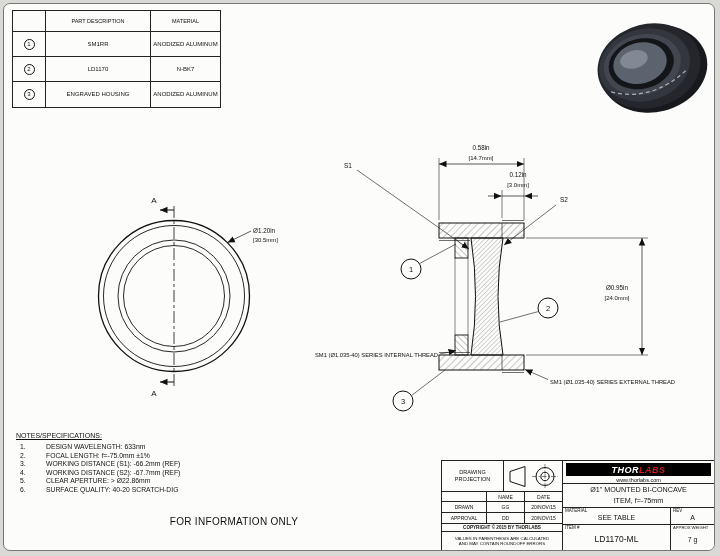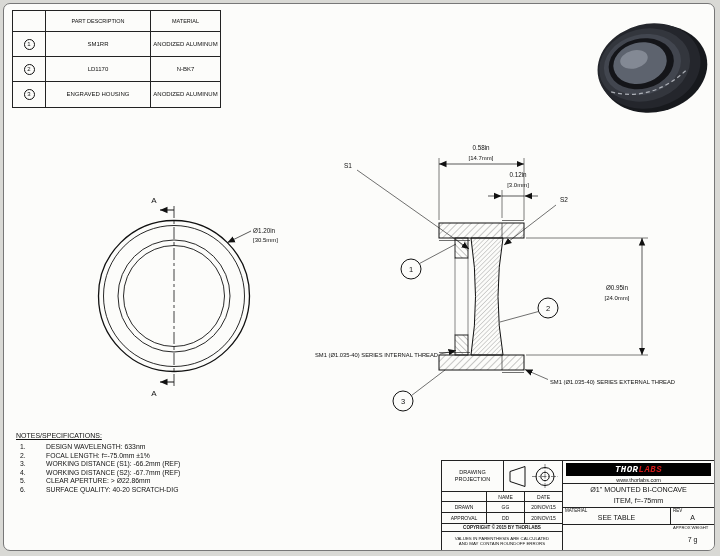--- a/index.html
+++ b/index.html
@@ -59,21 +59,21 @@
   .tb-cell{
     position:absolute;box-sizing:border-box;font-size:6px;
     display:flex;align-items:center;justify-content:center;text-align:center;
   }
   .bb{border-bottom:1px solid #222;} .br{border-right:1px solid #222;}
   .tb-lbl{position:absolute;top:1px;left:2px;font-size:4.5px;line-height:4.5px;text-align:left;}
   .tb-val{margin-top:3px;}
   .logo-box{
     position:absolute;left:3px;right:3px;top:2px;height:13px;background:#000;
     display:flex;align-items:center;justify-content:center;
-    font-style:italic;font-weight:bold;font-size:9px;letter-spacing:.5px;font-family:Liberation Mono, monospace;
+    font-style:italic;font-weight:bold;font-size:9px;letter-spacing:.5px;
   }
   .logo-thor{color:#fff;} .logo-labs{color:#d01818;}
   .website{position:absolute;left:0;right:0;top:16px;font-size:5.5px;text-align:center;}
   .tb-title{font-size:7.2px;line-height:10.5px;}
   .copyright-cell{font-size:4.6px;font-weight:bold;}
   .footnote-cell{font-size:4.4px;line-height:5.4px;}
 </style>
 </head>
 <body>
 
@@ -245,20 +245,21 @@
         <span class="note-num">5.</span>
         <span class="note-text">CLEAR APERTURE: &gt; Ø22.86mm</span>
       </div>
     <div class="note-row">
         <span class="note-num">6.</span>
         <span class="note-text">SURFACE QUALITY: 40-20 SCRATCH-DIG</span>
       </div>
   </div>
 
   <div class="disclaimer">
+    <div>FOR INFORMATION ONLY</div>
   </div>
 
   
   <div class="title-block">
 
     <div class="tb-cell br bb" style="left:0;top:0;width:62px;height:31px;font-size:5.5px;line-height:7px;">
       <div>
         <div>DRAWING</div>
         <div>PROJECTION</div>
       </div>
@@ -310,19 +311,23 @@
 
     <div class="tb-cell br bb" style="left:121px;top:47px;width:108px;height:17px;font-size:7px;">
       <span class="tb-lbl">MATERIAL</span>
       <span class="tb-val">SEE TABLE</span>
     </div>
     <div class="tb-cell bb" style="left:229px;top:47px;width:43px;height:17px;font-size:7px;">
       <span class="tb-lbl">REV</span>
       <span class="tb-val">A</span>
     </div>
 
+    <div class="tb-cell br" style="left:121px;top:64px;width:108px;height:25px;font-size:8.5px;">
+      <span class="tb-lbl">ITEM #</span>
+      <span class="tb-val">LD1170-ML</span>
+    </div>
     <div class="tb-cell" style="left:229px;top:64px;width:43px;height:25px;font-size:7px;">
       <span class="tb-lbl" style="font-size:4.2px;">APPROX WEIGHT</span>
       <span class="tb-val">7 g</span>
     </div>
   </div>
 
 </div>
 
 </body></html>

